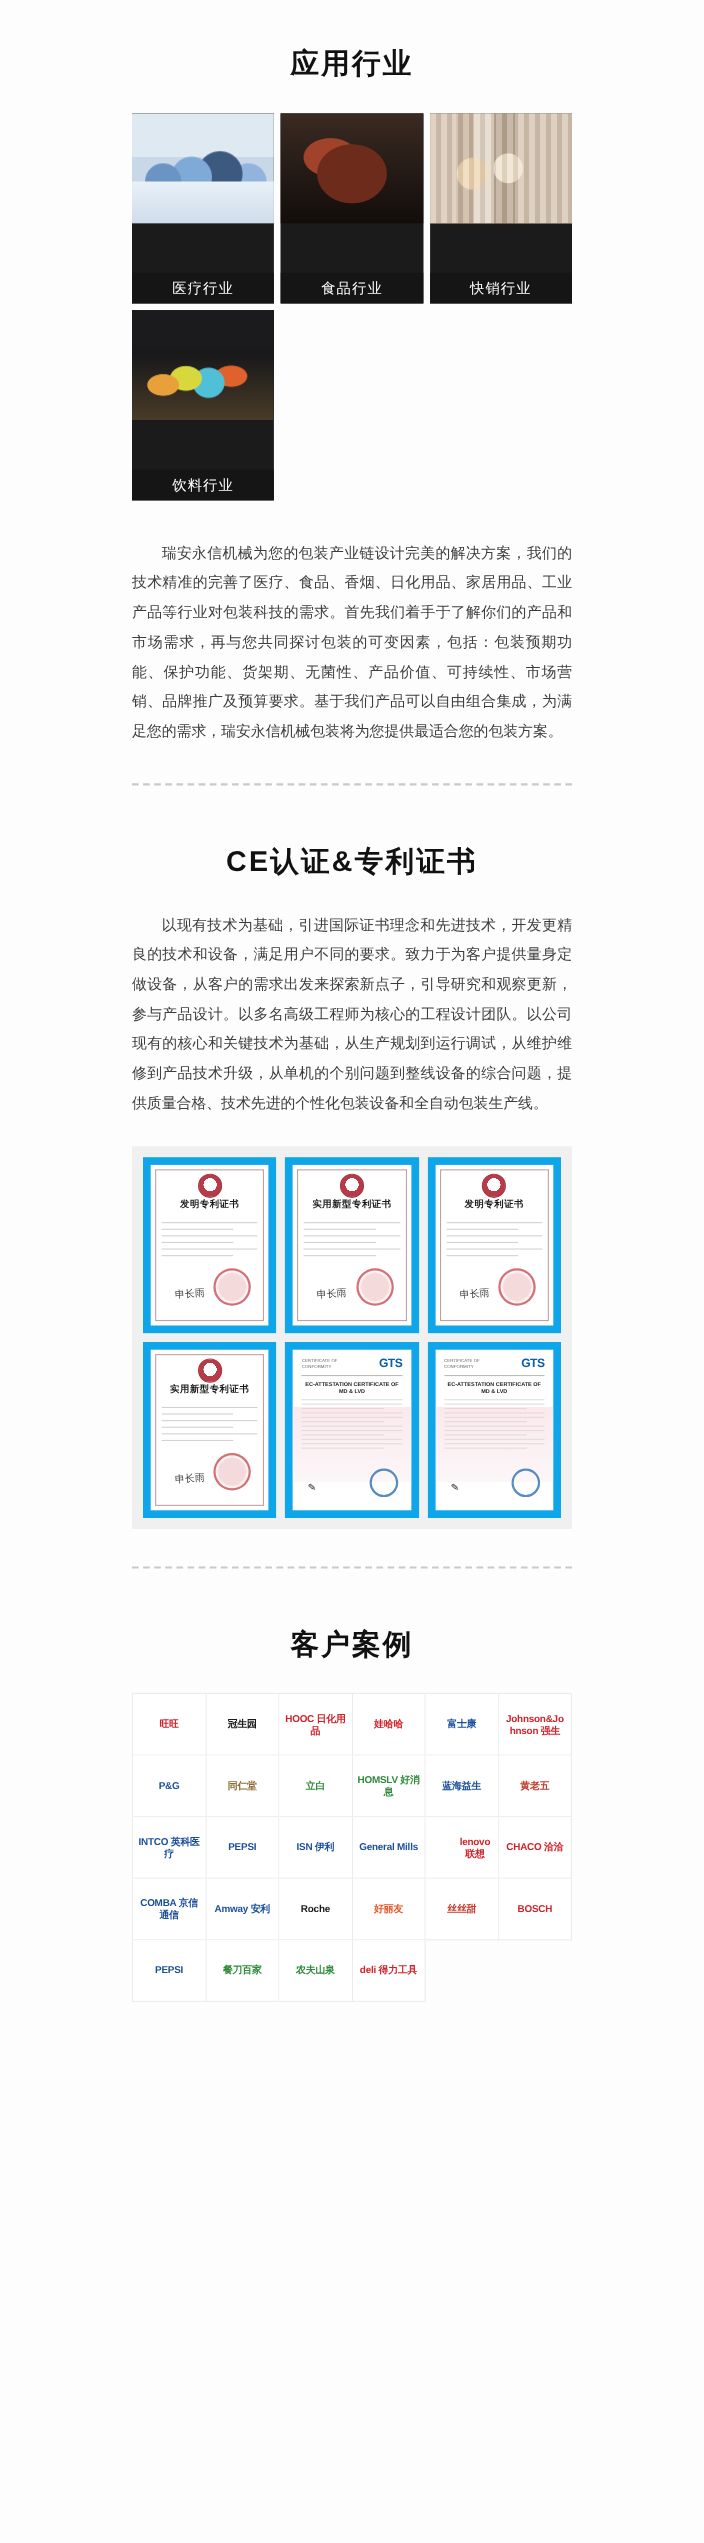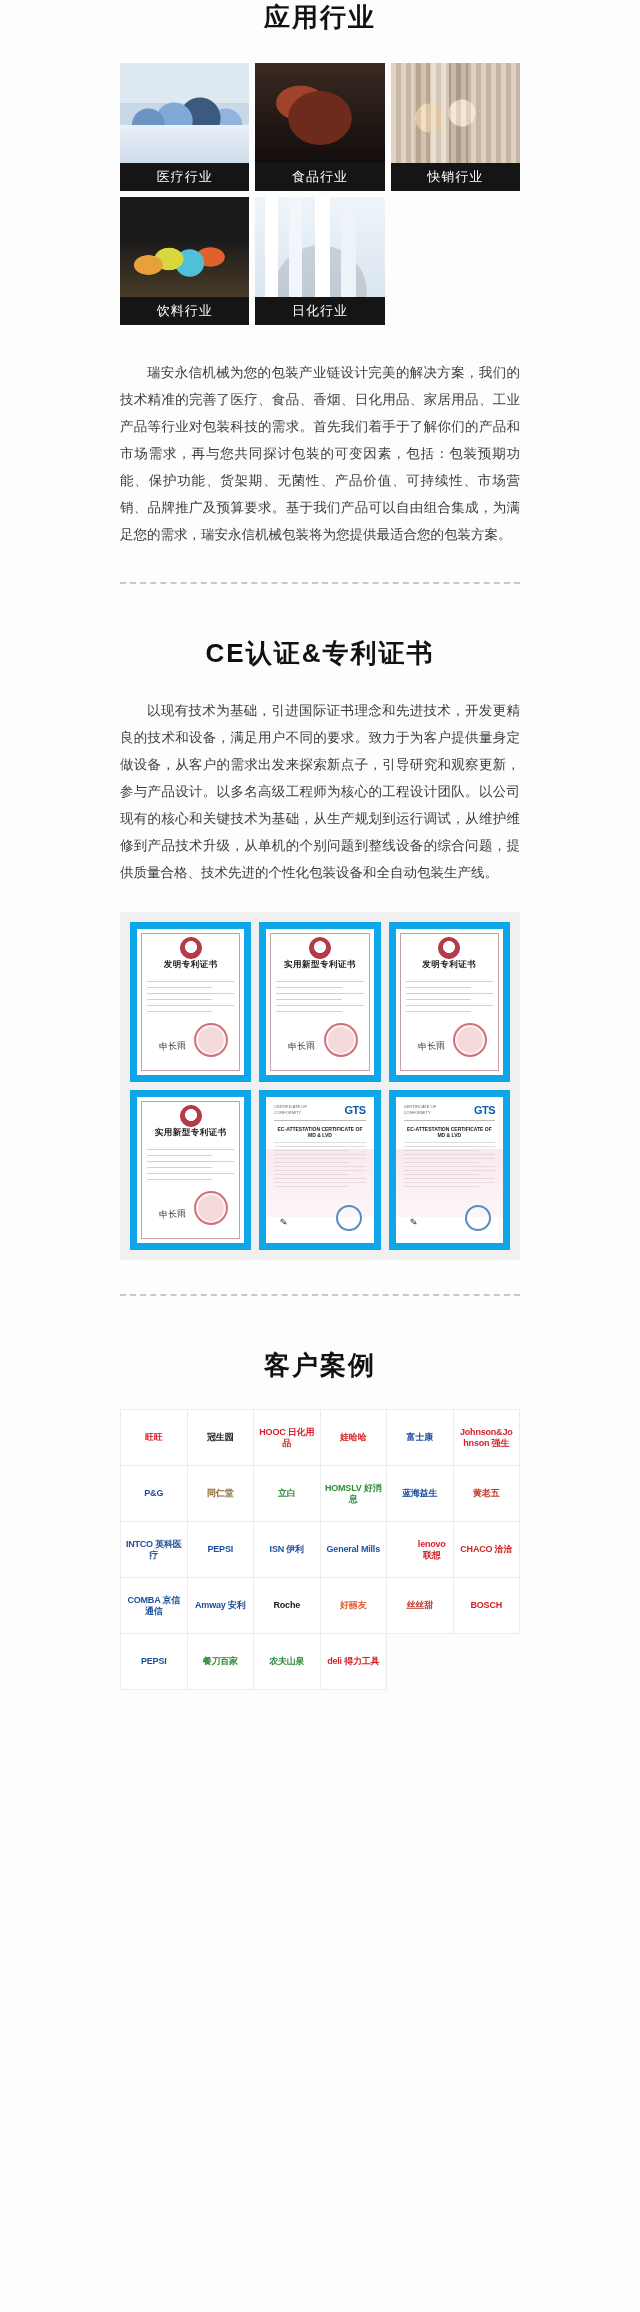--- a/index.html
+++ b/index.html
@@ -18,21 +18,21 @@
   }
 
   
   .section-title {
     text-align: center;
     font-size: 26px;
     font-weight: bold;
     color: #111;
     letter-spacing: 2px;
   }
-  #title-industry { padding-bottom: 28px; }
+  #title-industry { padding-top: 40px; padding-bottom: 28px; }
   #title-cert { padding-top: 18px; padding-bottom: 22px; }
   #title-clients { padding-top: 18px; padding-bottom: 26px; }
 
   
   .industry-wrap {
     width: 400px;
     margin: 0 auto;
     display: grid;
     grid-template-columns: repeat(3, 1fr);
     gap: 6px;
@@ -48,20 +48,21 @@
     overflow: hidden;
   }
   .industry-label {
     height: 28px;
     line-height: 28px;
     text-align: center;
     color: #fff;
     font-size: 13px;
     background: #151515;
     letter-spacing: 1px;
+    margin-top: 45px;
   }
 
   
   .img-medical {
     background:
       radial-gradient(circle at 22% 62%, #6b93c4 0 16px, transparent 17px),
       radial-gradient(circle at 42% 58%, #7fa9d6 0 18px, transparent 19px),
       radial-gradient(circle at 62% 55%, #3c5a80 0 20px, transparent 21px),
       radial-gradient(circle at 82% 62%, #90b4dd 0 16px, transparent 17px),
       linear-gradient(#dfe9f2 0 40%, #c8d8e8 40% 100%);
@@ -308,24 +309,20 @@
       <div class="industry-label">食品行业</div>
     </div>
     <div class="industry-card">
       <div class="industry-img img-retail"></div>
       <div class="industry-label">快销行业</div>
     </div>
     <div class="industry-card">
       <div class="industry-img img-drink"></div>
       <div class="industry-label">饮料行业</div>
     </div>
-    <div class="industry-card">
-      <div class="industry-img img-daily"></div>
-      <div class="industry-label">日化行业</div>
-    </div>
   </div>
 
   <p class="paragraph" id="intro-paragraph">瑞安永信机械为您的包装产业链设计完美的解决方案，我们的技术精准的完善了医疗、食品、香烟、日化用品、家居用品、工业产品等行业对包装科技的需求。首先我们着手于了解你们的产品和市场需求，再与您共同探讨包装的可变因素，包括：包装预期功能、保护功能、货架期、无菌性、产品价值、可持续性、市场营销、品牌推广及预算要求。基于我们产品可以自由组合集成，为满足您的需求，瑞安永信机械包装将为您提供最适合您的包装方案。</p>
 
   <div class="divider"></div>
 
   <h2 class="section-title" id="title-cert">CE认证&amp;专利证书</h2>
 
   <p class="paragraph" id="cert-paragraph">以现有技术为基础，引进国际证书理念和先进技术，开发更精良的技术和设备，满足用户不同的要求。致力于为客户提供量身定做设备，从客户的需求出发来探索新点子，引导研究和观察更新，参与产品设计。以多名高级工程师为核心的工程设计团队。以公司现有的核心和关键技术为基础，从生产规划到运行调试，从维护维修到产品技术升级，从单机的个别问题到整线设备的综合问题，提供质量合格、技术先进的个性化包装设备和全自动包装生产线。</p>
 

